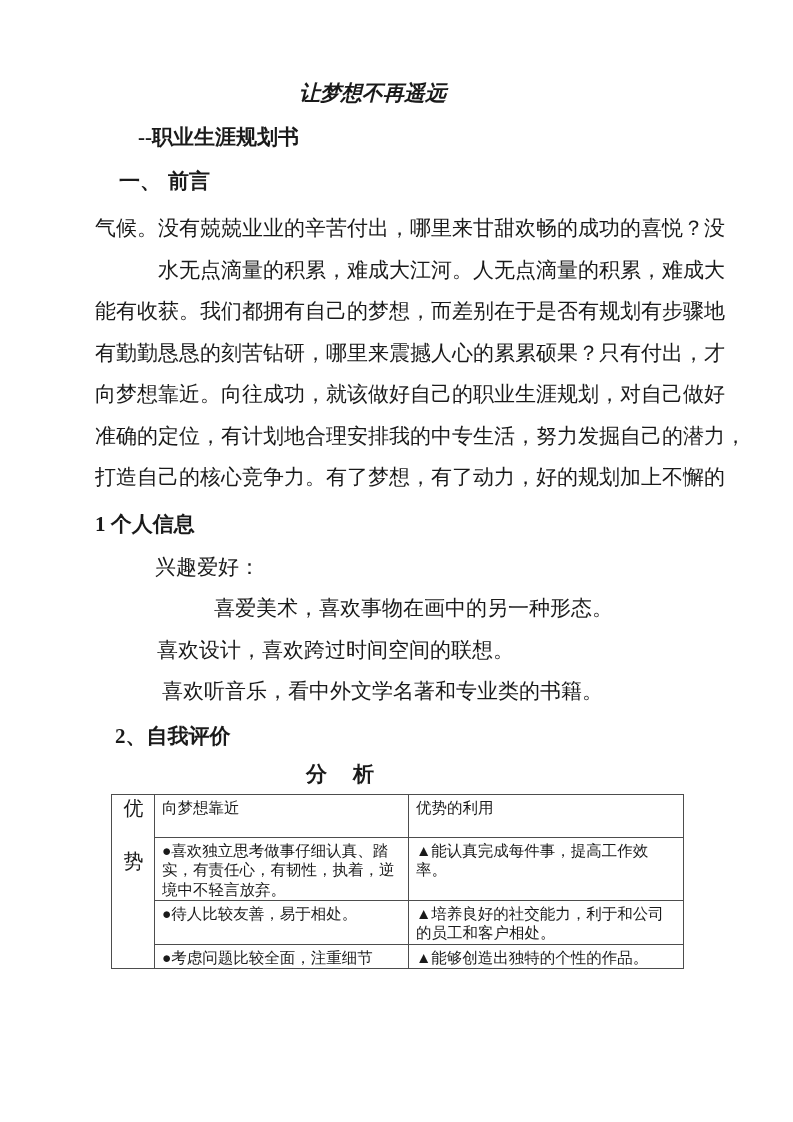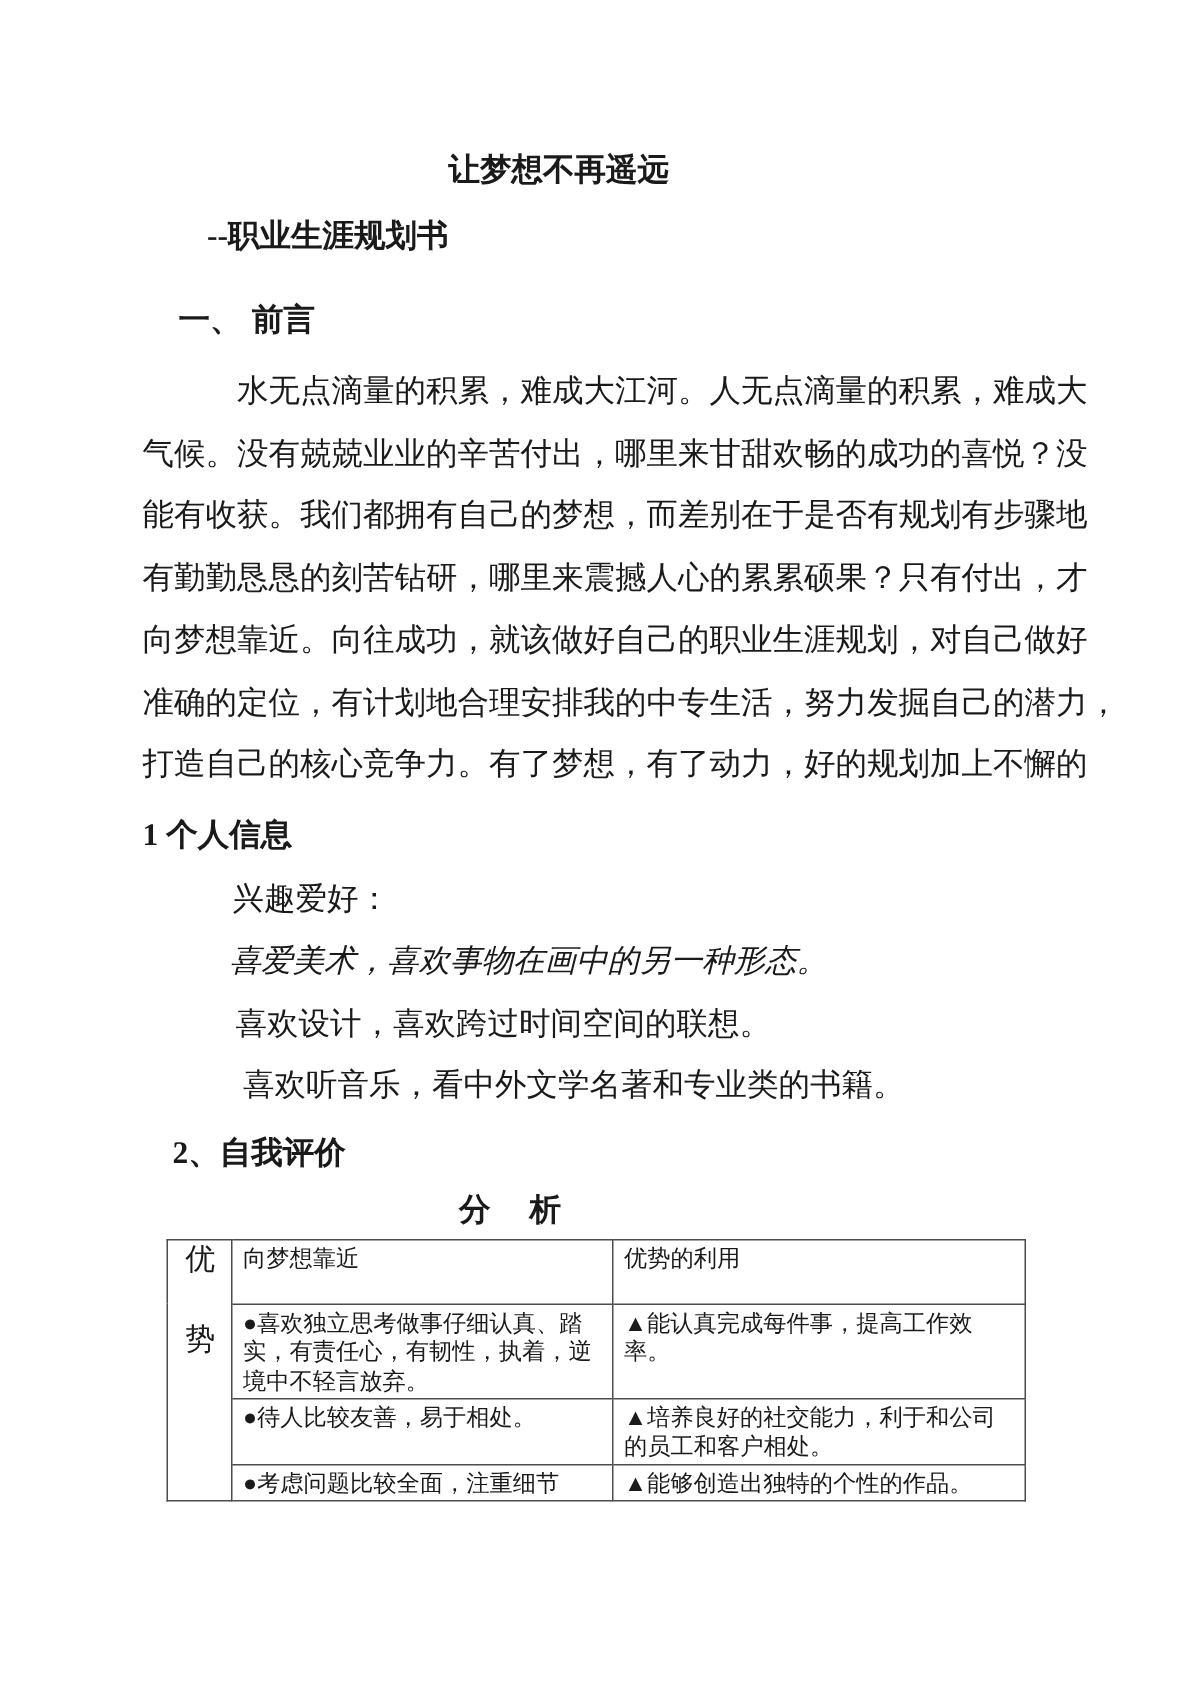--- a/index.html
+++ b/index.html
@@ -12,39 +12,40 @@
     width: 793px;
     height: 1122px;
     background: #ffffff;
     box-sizing: border-box;
     padding: 0 95px;
     overflow: hidden;
     font-family: "Liberation Serif", "DejaVu Serif", serif;
     color: #1a1a1a;
   }
   .doc-title {
-    margin-top: 100px;
+    margin-top: 80px;
     font-size: 21px;
     font-weight: bold;
     line-height: 26px;
     text-align: center;
     position: relative;
     left: -24px;
+    font-style: italic;
   }
   .doc-subtitle {
     margin-top: 18px;
     font-size: 21px;
     font-weight: bold;
     line-height: 26px;
     text-align: left;
     position: relative;
     left: 43px;
   }
   .heading-preface {
-    margin-top: 30px;
+    margin-top: 18px;
     margin-left: 24px;
     font-size: 21px;
     font-weight: bold;
     line-height: 26px;
   }
   .heading-preface .h-title {
     margin-left: 7px;
   }
   .preface-para {
     margin-top: 14px;
@@ -68,21 +69,21 @@
     font-size: 21px;
     font-weight: bold;
     line-height: 26px;
   }
   .hobby-block {
     margin-top: 10px;
     font-size: 21px;
     line-height: 41.5px;
   }
   .hobby-label { margin-left: 60px; }
-  .hobby-item-1 { margin-left: 58px; font-style: italic; }
+  .hobby-item-1 { margin-left: 119px; }
   .hobby-item-2 { margin-left: 62px; }
   .hobby-item-3 { margin-left: 67px; }
   .heading-selfeval {
     margin-top: 10px;
     margin-left: 20px;
     font-size: 21px;
     font-weight: bold;
     line-height: 26px;
   }
   .table-title {
@@ -138,22 +139,22 @@
 
   <div class="doc-title">让梦想不再遥远</div>
 
   <div class="doc-subtitle">--职业生涯规划书</div>
 
   <div class="heading-preface">
     <span class="h-num">一、</span><span class="h-title">前言</span>
   </div>
 
   <div class="preface-para">
+    <div class="preface-line">气候。没有兢兢业业的辛苦付出，哪里来甘甜欢畅的成功的喜悦？没</div>
     <div class="preface-line first">水无点滴量的积累，难成大江河。人无点滴量的积累，难成大</div>
-    <div class="preface-line">气候。没有兢兢业业的辛苦付出，哪里来甘甜欢畅的成功的喜悦？没</div>
     <div class="preface-line">能有收获。我们都拥有自己的梦想，而差别在于是否有规划有步骤地</div>
     <div class="preface-line">有勤勤恳恳的刻苦钻研，哪里来震撼人心的累累硕果？只有付出，才</div>
     <div class="preface-line">向梦想靠近。向往成功，就该做好自己的职业生涯规划，对自己做好</div>
     <div class="preface-line">准确的定位，有计划地合理安排我的中专生活，努力发掘自己的潜力，</div>
     <div class="preface-line">打造自己的核心竞争力。有了梦想，有了动力，好的规划加上不懈的</div>
   </div>
 
   <div class="heading-info">1 个人信息</div>
 
   <div class="hobby-block">

